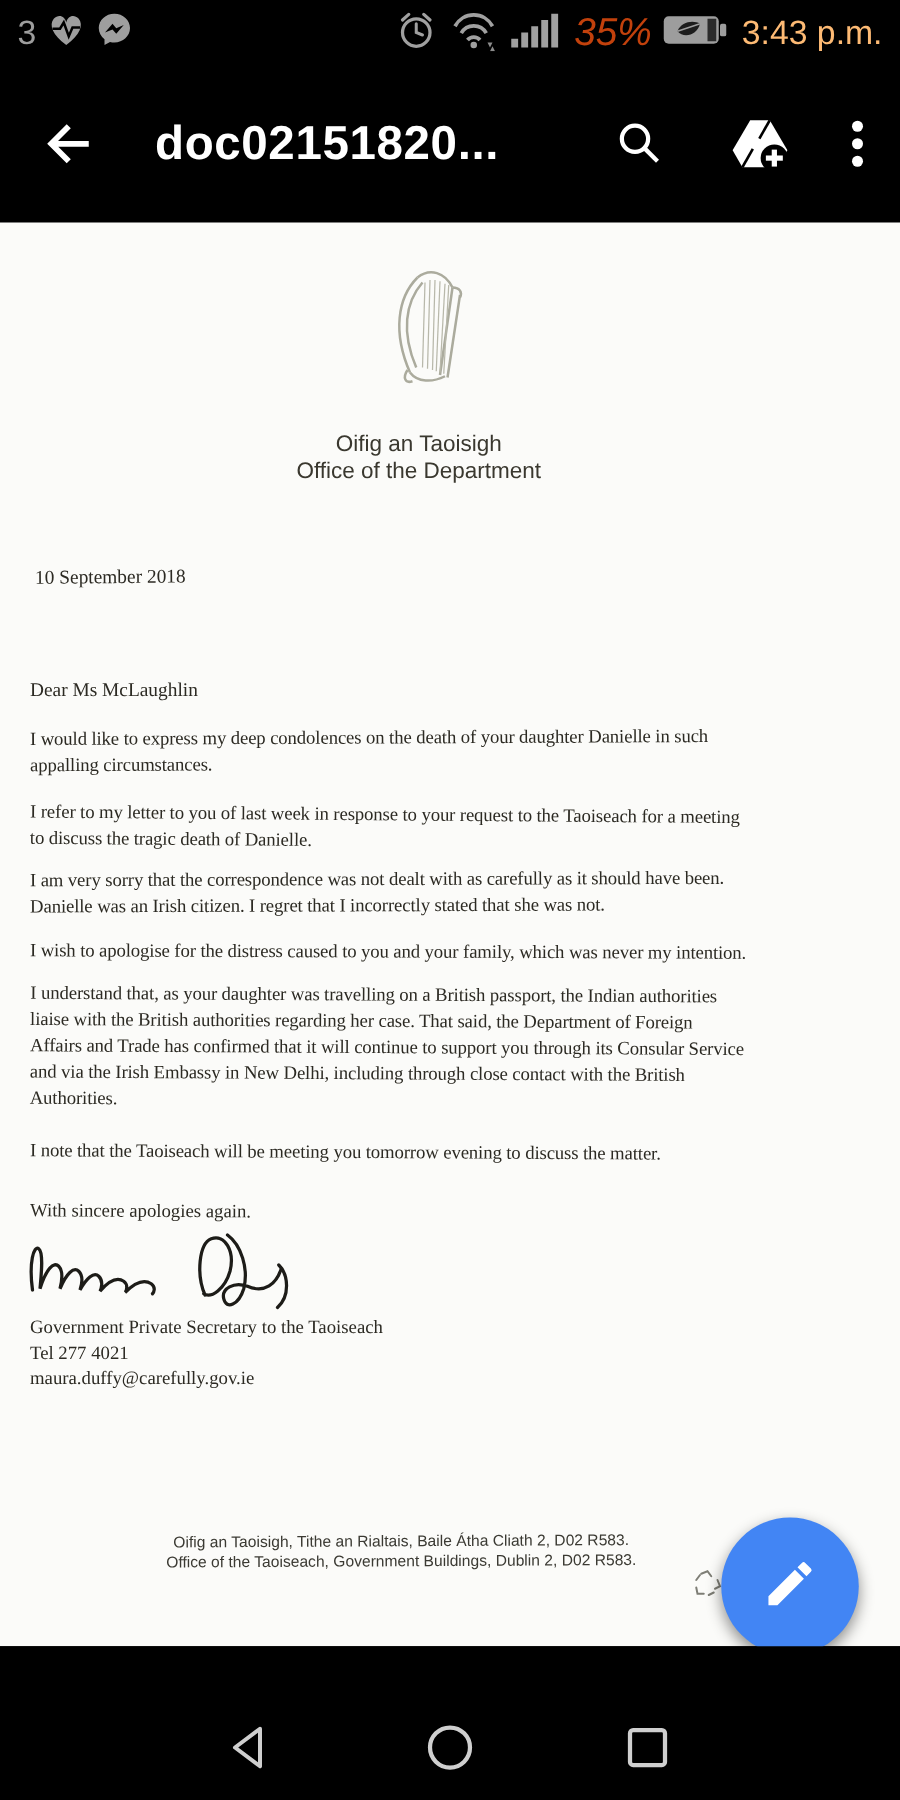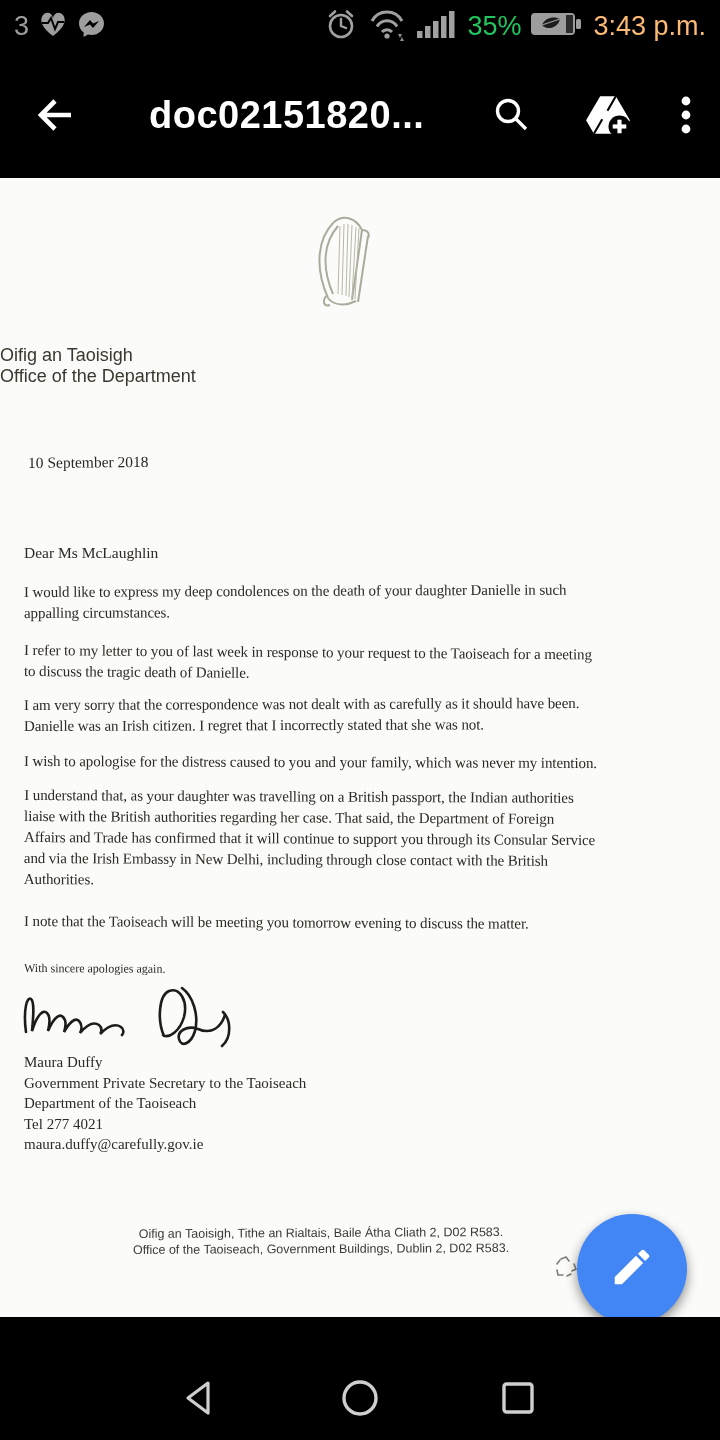--- a/index.html
+++ b/index.html
@@ -6,53 +6,53 @@
   body{width:720px;height:1440px;position:relative;overflow:hidden;
        font-family:"Liberation Sans",sans-serif;}
 
   
   .status-bar{position:absolute;top:0;left:0;width:720px;height:52px;
     background:#000;display:flex;align-items:center;justify-content:space-between;
     padding:0 14px;box-sizing:border-box;color:#a6a6a6;}
   .sb-left,.sb-right{display:flex;align-items:center;gap:9px;}
   .sb-count{font-size:27px;color:#9d9d9d;}
   .sb-time{font-size:27px;color:#fdba74;margin-left:2px;}
-  .sb-pct{font-size:27px;color:#22c55e;}
+  .sb-pct{font-size:31px;color:#c2410c;font-style:italic;}
 
   
   .toolbar{position:absolute;top:52px;left:0;width:720px;height:126px;
     background:#000;display:flex;align-items:center;box-sizing:border-box;}
   .tb-back{margin-left:30px;width:46px;height:46px;flex:0 0 auto;}
-  .tb-title{color:#fff;font-size:38px;font-weight:700;margin-left:73px;
+  .tb-title{color:#fff;font-size:38px;font-weight:700;margin-left:48px;
     letter-spacing:.5px;white-space:nowrap;}
   .tb-spacer{flex:1;}
   .tb-icon{flex:0 0 auto;display:flex;align-items:center;justify-content:center;}
   .tb-search{margin-right:52px;}
   .tb-drive{margin-right:48px;}
   .tb-dots{margin-right:28px;}
 
   
   .page{position:absolute;top:178px;left:0;width:720px;height:1139px;
     background:#fbfbf9;color:#2c2a23;font-family:"Liberation Serif",serif;}
   .harp{position:absolute;left:312px;top:36px;}
-  .org-header{position:absolute;left:0;top:167px;width:670px;
+  .org-header{position:absolute;left:0;top:167px;width:670px;text-align:center;
     font-family:"Liberation Sans",sans-serif;font-size:18px;line-height:21px;
     color:#3a382f;}
   .ltr-date{position:absolute;left:28px;top:276px;font-size:15.5px;
     transform:rotate(-0.5deg);transform-origin:left center;}
   .ltr-salutation{position:absolute;left:24px;top:366px;font-size:15.5px;text-align:center;}
   .para{position:absolute;left:24px;width:694px;font-size:15px;line-height:21px;
     letter-spacing:-0.1px;white-space:pre-line;transform-origin:left center;}
   .p0{top:404px;transform:rotate(-0.25deg);}
   .p1{top:462px;transform:rotate(0.45deg);}
   .p2{top:517px;transform:rotate(-0.2deg);}
   .p3{top:573px;transform:rotate(0.2deg);}
   .p4{top:607px;transform:rotate(0.3deg);}
   .p5{top:733px;transform:rotate(0.3deg);}
-  .ltr-closing{position:absolute;left:24px;top:783px;font-size:12px;
+  .ltr-closing{position:absolute;left:24px;top:783px;font-size:15px;
     transform:rotate(0.3deg);transform-origin:left center;}
   .signature-svg{position:absolute;left:16px;top:804px;}
   .sig-block{position:absolute;left:24px;top:874px;font-size:15px;line-height:20.6px;}
   .ltr-footer{position:absolute;left:0;top:1048px;width:642px;text-align:center;
     font-family:"Liberation Sans",sans-serif;font-size:12.5px;line-height:15.5px;
     color:#3b3a33;transform:rotate(-0.3deg);}
   .recycle-mark{position:absolute;left:552px;top:1076px;opacity:.75;}
 
   
   .fab{position:absolute;left:577px;top:1214px;width:110px;height:110px;
@@ -213,23 +213,21 @@
       <g fill="none" stroke="#1d1c18" stroke-width="2.6" stroke-linecap="round">
         <path d="M10 50 C7 28 11 14 15 17 C19 20 17 38 16 49 C21 33 27 27 31 31 C35 35 33 45 32 49 C37 37 43 31 47 35 C51 39 49 47 48 50 C53 41 59 35 63 39 C67 43 65 49 64 51 C70 44 77 39 83 43 C87 46 85 51 84 52 C91 45 99 41 105 45 C109 48 107 52 106 53"></path>
         <path d="M148 54 C141 38 143 13 153 9 C164 5 172 19 168 35 C164 49 153 57 147 53"></path>
         <path d="M166 6 C177 14 183 33 179 49 C175 62 165 66 163 57 C161 49 171 43 182 47 C196 53 205 45 209 33"></path>
         <path d="M207 30 C215 38 216 55 206 64"></path>
       </g>
     </svg>
   </span>
 
   <div class="sig-block">
-    <div>Maura Duffy</div>
     <div>Government Private Secretary to the Taoiseach</div>
-    <div>Department of the Taoiseach</div>
     <div>Tel 277 4021</div>
     <div>maura.duffy@carefully.gov.ie</div>
   </div>
 
   <div class="ltr-footer">
     <div>Oifig an Taoisigh, Tithe an Rialtais, Baile Átha Cliath 2, D02 R583.</div>
     <div>Office of the Taoiseach, Government Buildings, Dublin 2, D02 R583.</div>
   </div>
 
   <span class="recycle-mark">

